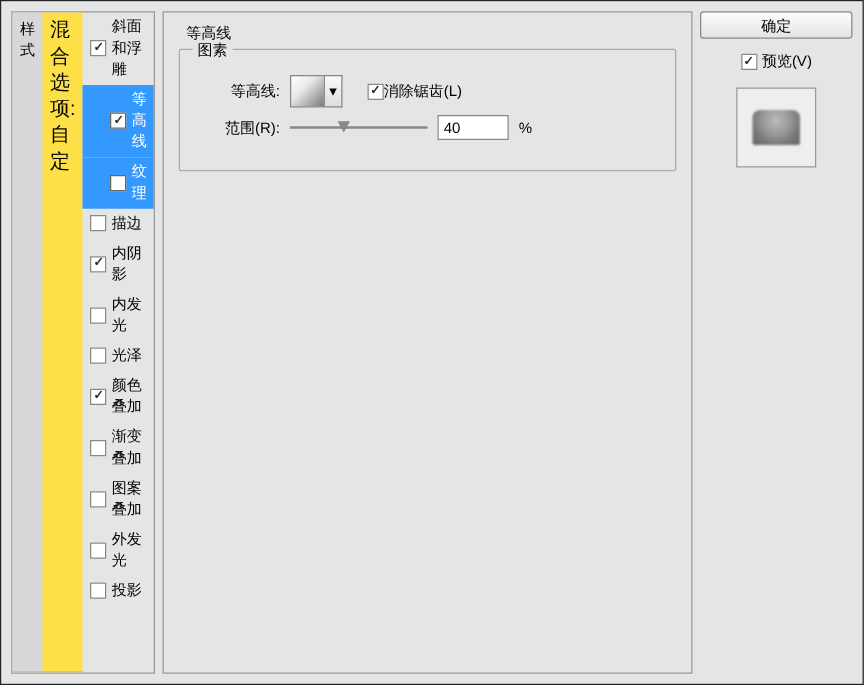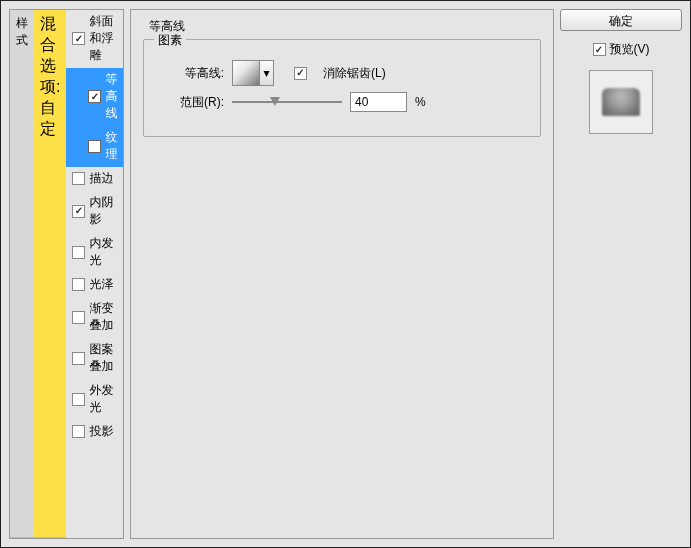--- a/index.html
+++ b/index.html
@@ -19,21 +19,21 @@
 .checkbox.checked::after{content:"✓";color:#2a2a2a;font-weight:bold;line-height:1}
 .selected .checkbox{border-color:#666}
 .main{flex:1;border:1px solid #999;background:#e5e5e5;padding:8px 12px;position:relative}
 .section-title{font-size:12px;margin-bottom:4px;margin-left:6px}
 .fieldset{border:1px solid #aaa;border-radius:2px;padding:14px 12px 18px;position:relative;margin-top:4px}
 .fieldset-legend{position:absolute;top:-8px;left:10px;background:#e5e5e5;padding:0 4px;font-size:12px}
 .row{display:flex;align-items:center;gap:8px;margin:6px 0}
 .row-label{width:68px;text-align:right}
 .contour-swatch{width:28px;height:26px;border:1px solid #888;background:linear-gradient(135deg,#fff 0%,#e8e8e8 40%,#777 100%);cursor:pointer}
 .dropdown-arrow{width:14px;height:26px;border:1px solid #888;border-left:none;background:linear-gradient(#fafafa,#ddd);display:flex;align-items:center;justify-content:center;cursor:pointer;font-size:8px}
-.inline-check{display:flex;align-items:center;gap:16px;margin-left:12px}
+.inline-check{display:flex;align-items:center;gap:0;margin-left:12px}
 .slider{position:relative;width:110px;height:16px;display:flex;align-items:center}
 .slider-track{height:2px;background:#888;width:100%}
 .slider-thumb{position:absolute;left:38px;top:3px;width:0;height:0;border-left:5px solid transparent;border-right:5px solid transparent;border-top:9px solid #888;cursor:pointer}
 .num-input{width:57px;height:20px;border:1px solid #888;background:#fff;padding:0 4px;text-align:left;font-size:12px}
 .rightcol{width:122px;display:flex;flex-direction:column;gap:6px;align-items:stretch}
 .btn{height:22px;border:1px solid #888;background:linear-gradient(#fdfdfd,#e3e3e3);border-radius:3px;cursor:pointer;font-size:12px;display:flex;align-items:flex-end;justify-content:center}
 .preview-check{display:flex;align-items:center;justify-content:center;gap:4px;margin-top:4px}
 .preview-box{width:64px;height:64px;border:1px solid #999;background:#eee;margin:6px auto 0;display:flex;align-items:center;justify-content:center}
 .preview-inner{width:38px;height:28px;background:radial-gradient(ellipse at 50% 30%,#bbb 0%,#999 40%,#777 70%,#666 100%);border-radius:6px 6px 2px 2px;filter:blur(1px)}
 </style>
@@ -67,20 +67,24 @@
             <span class="checkbox checked"></span>
             <span>内阴影</span>
           </div>
           <div class="style-item">
             <span class="checkbox"></span>
             <span>内发光</span>
           </div>
           <div class="style-item">
             <span class="checkbox"></span>
             <span>光泽</span>
+          </div>
+          <div class="style-item">
+            <span class="checkbox checked"></span>
+            <span>颜色叠加</span>
           </div>
           <div class="style-item">
             <span class="checkbox"></span>
             <span>渐变叠加</span>
           </div>
           <div class="style-item">
             <span class="checkbox"></span>
             <span>图案叠加</span>
           </div>
           <div class="style-item">

